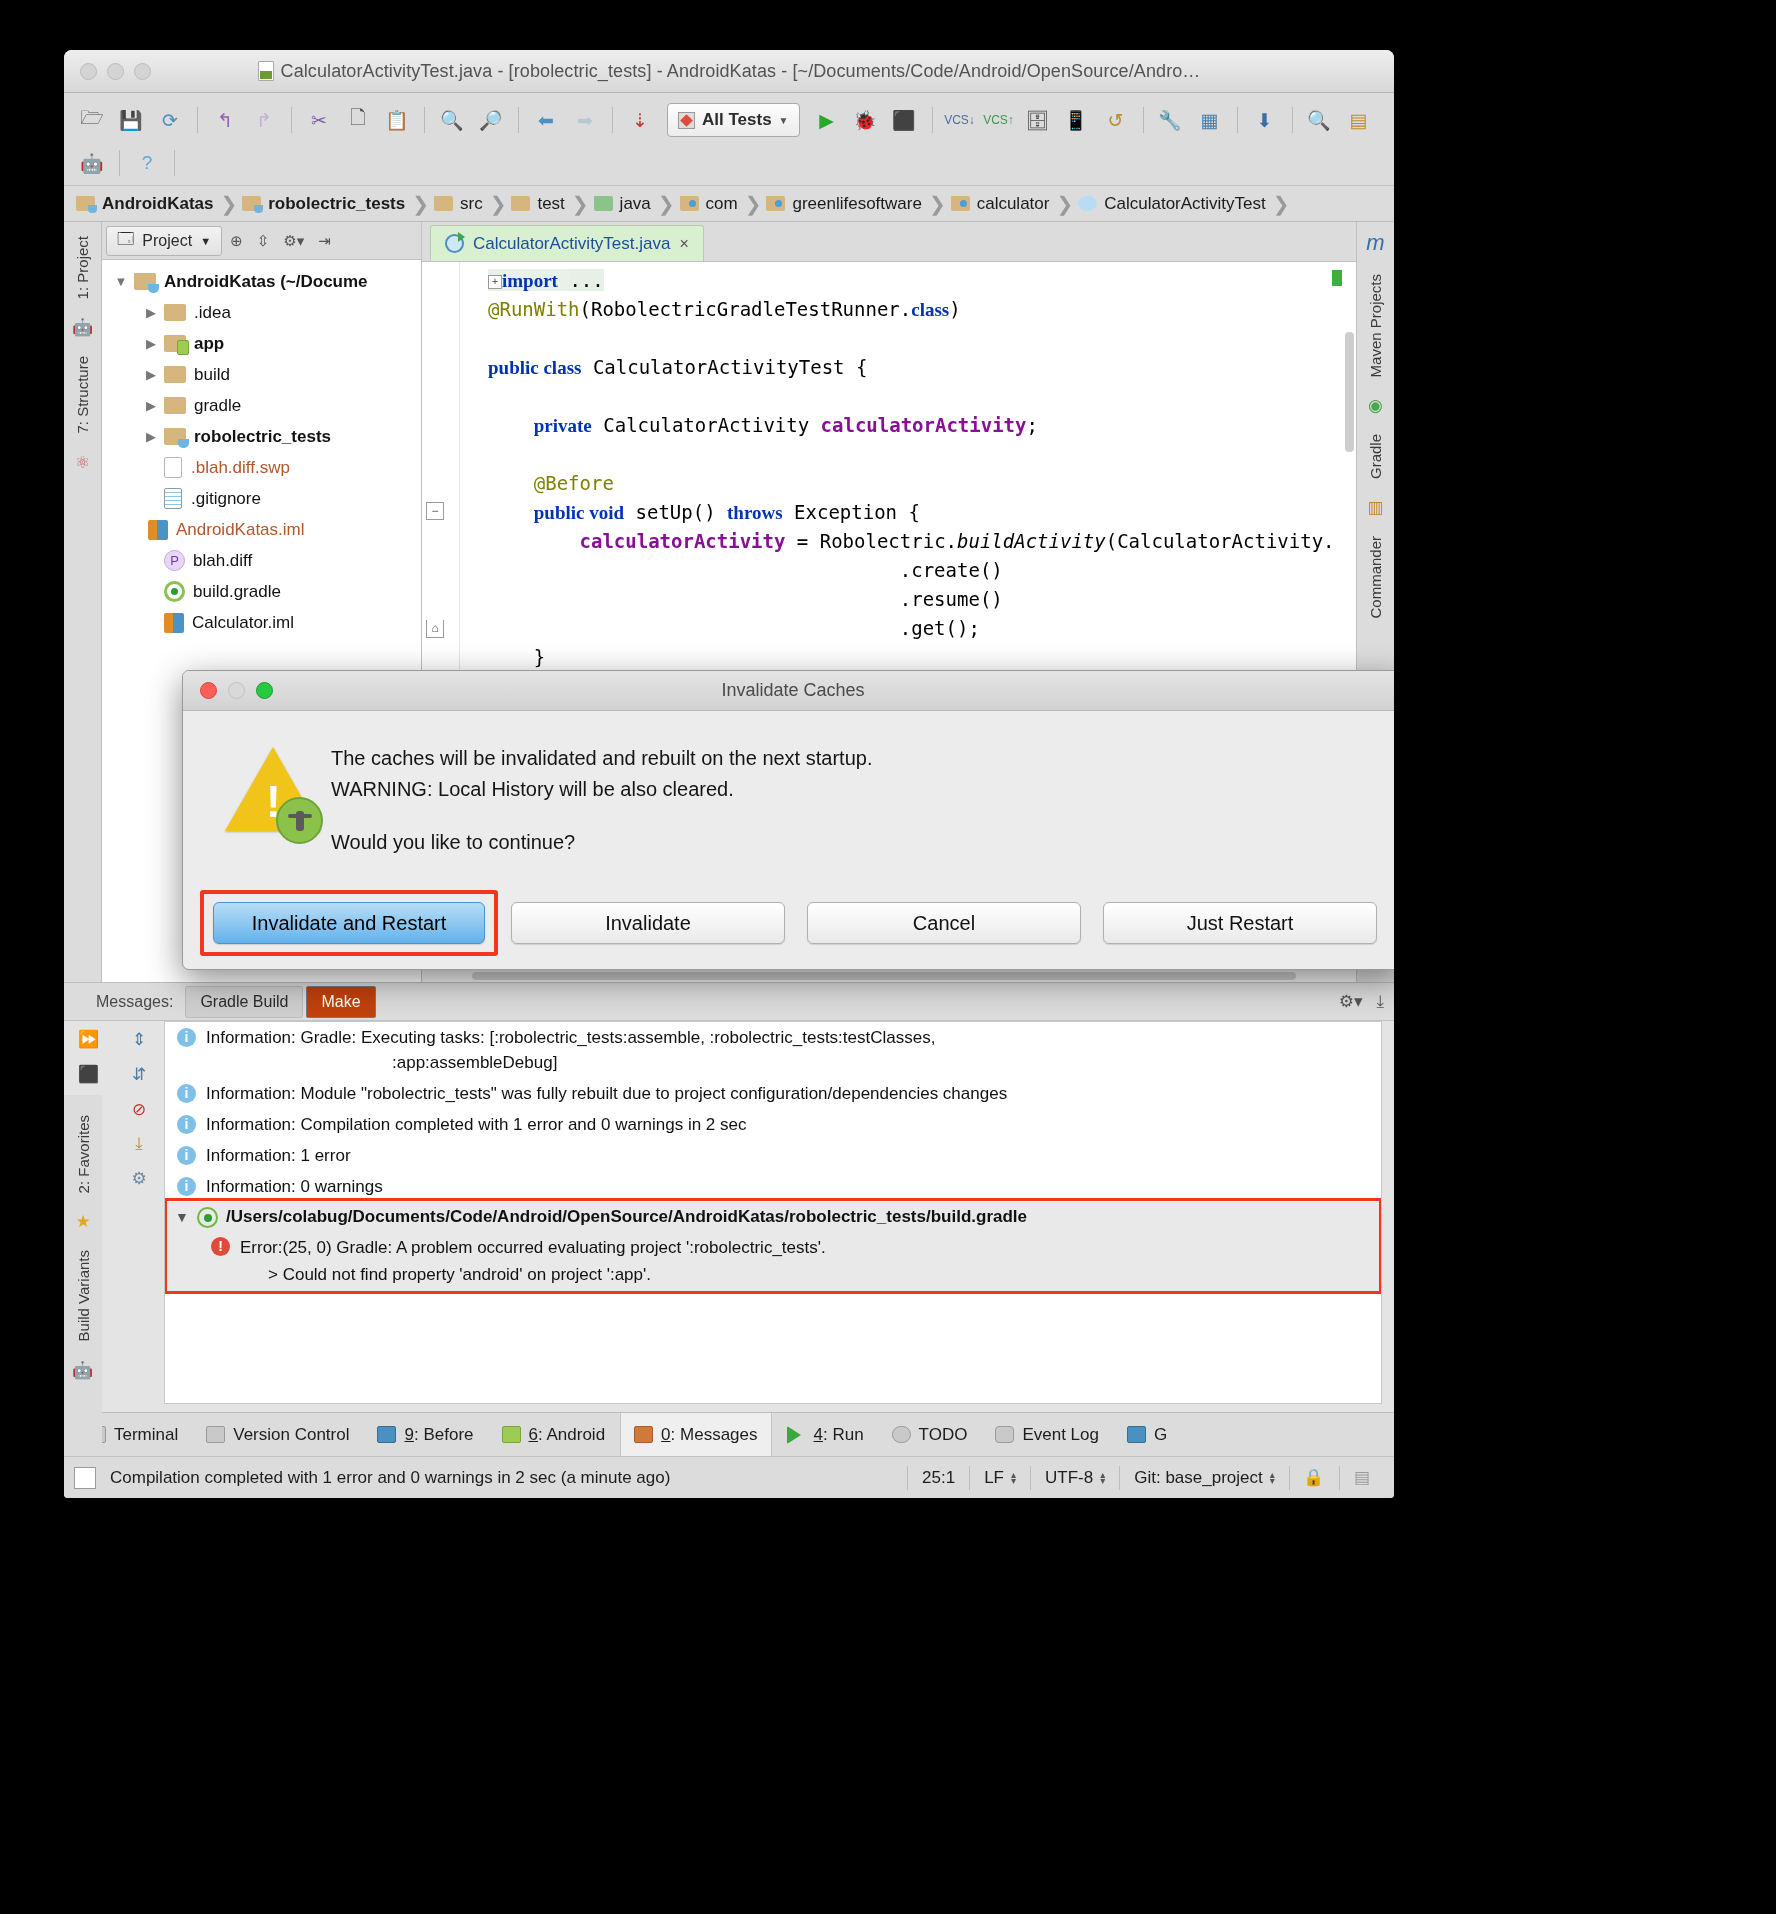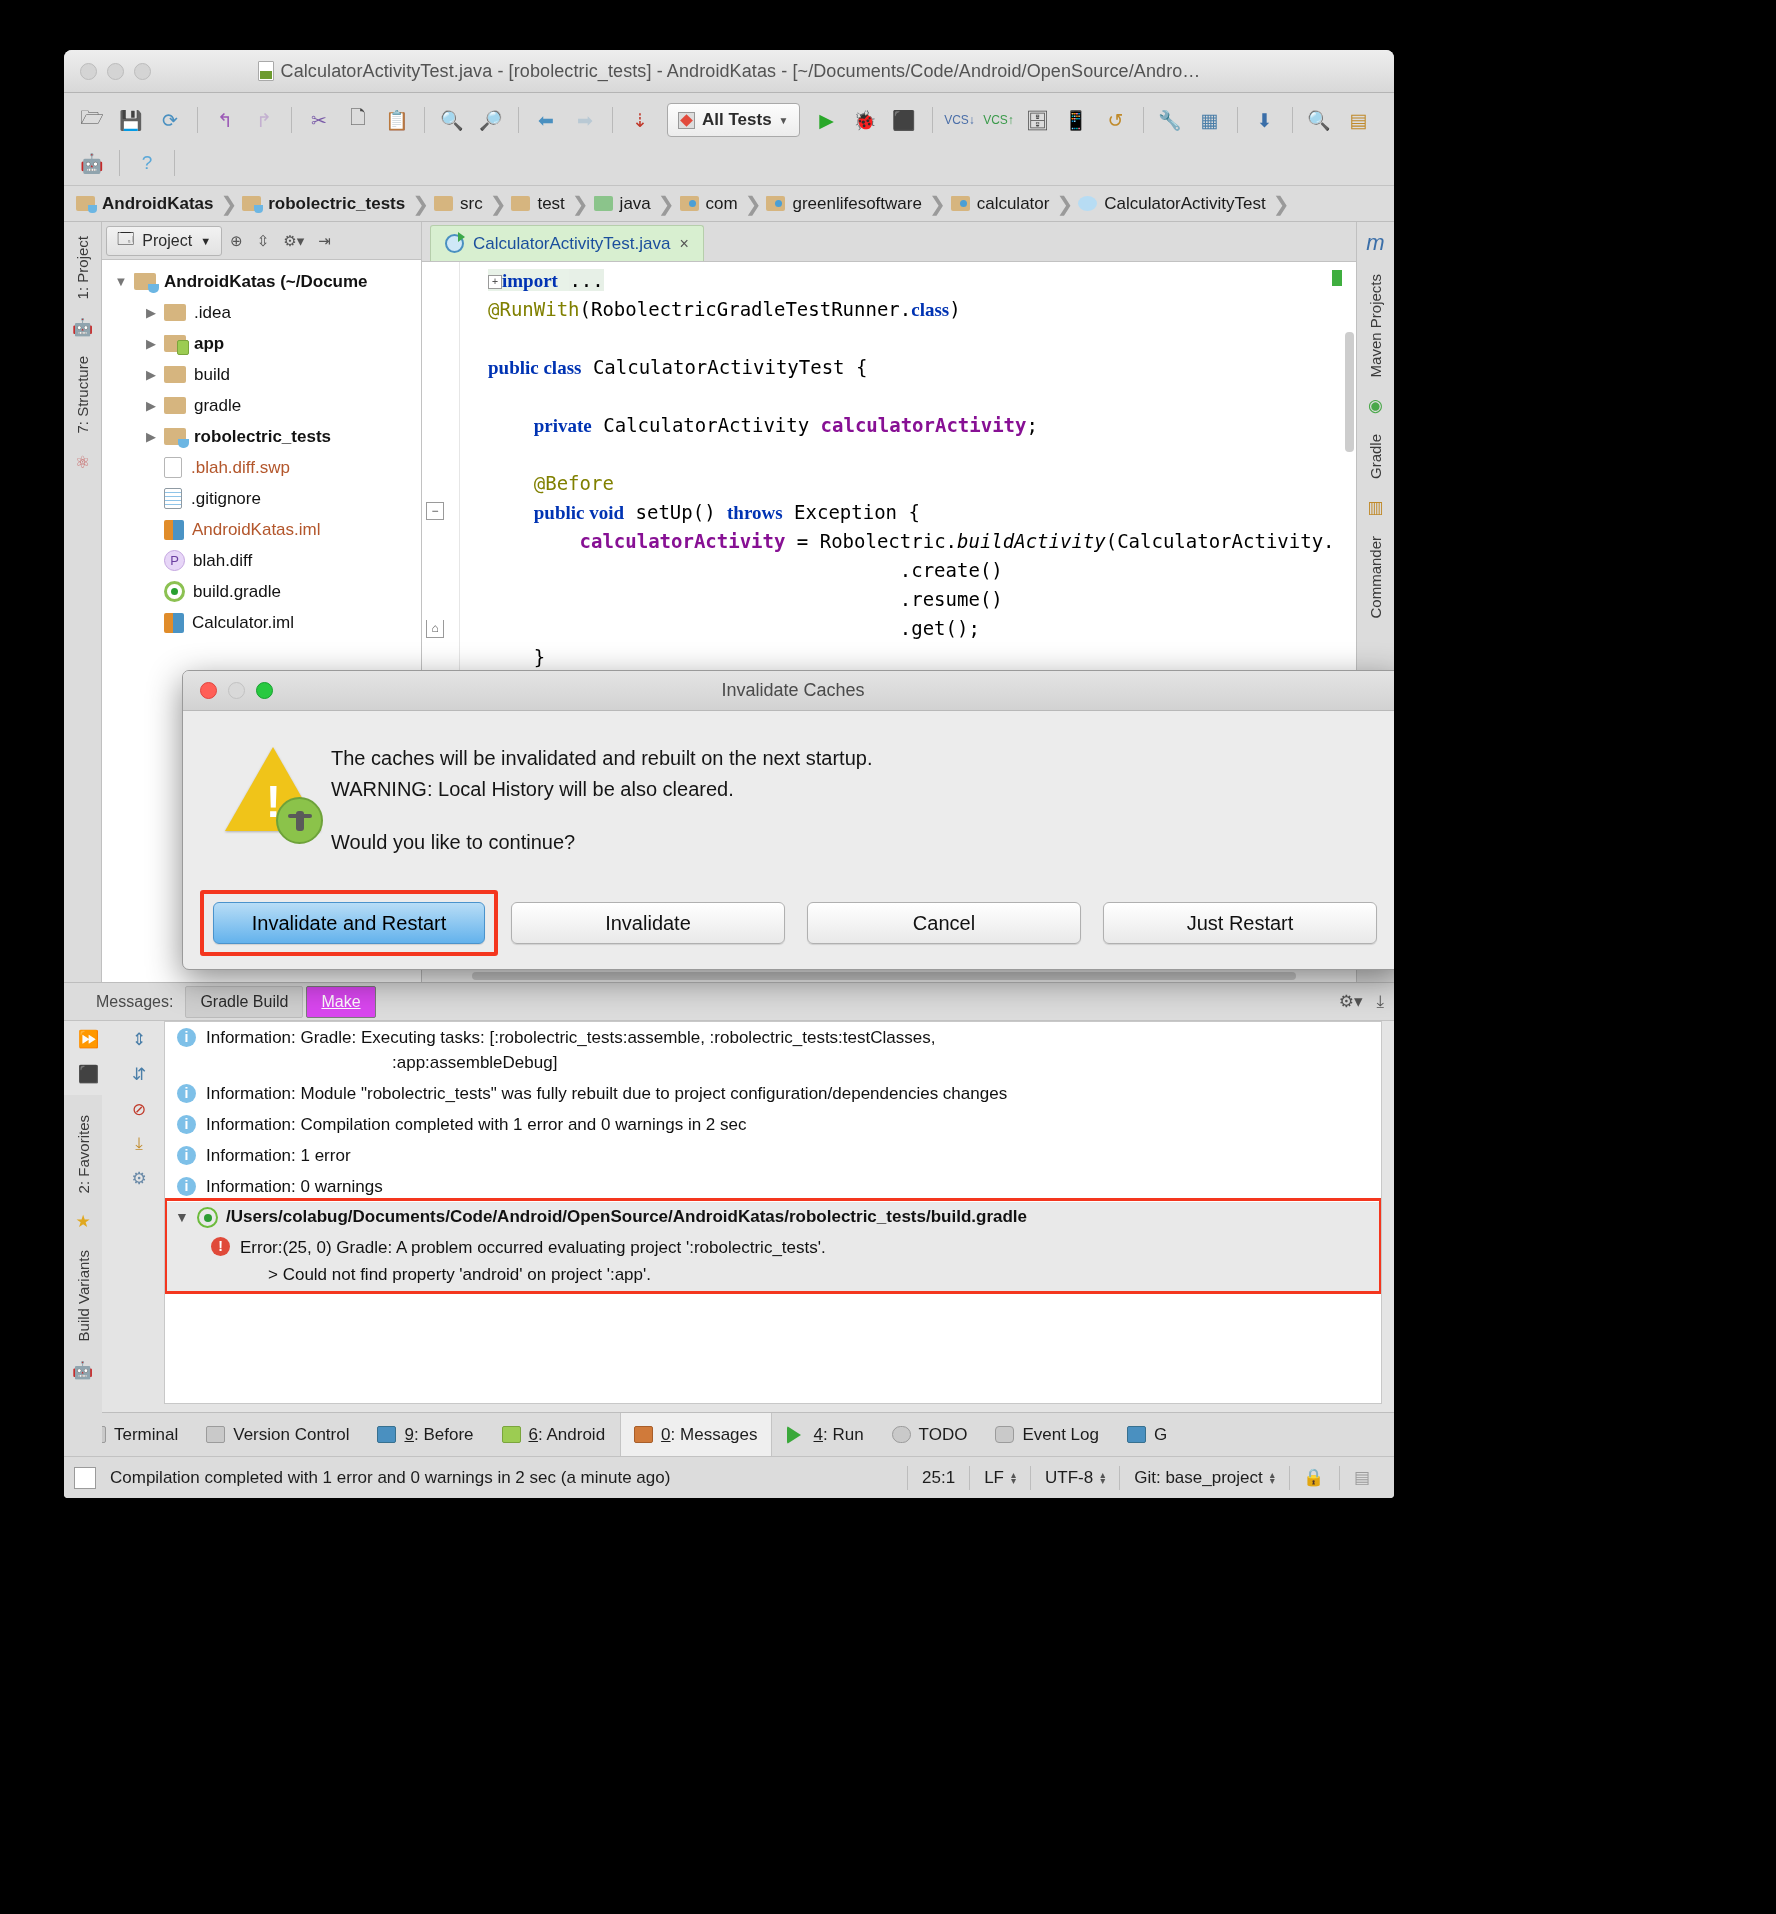--- a/index.html
+++ b/index.html
@@ -150,21 +150,21 @@
      display:flex;flex-direction:column;align-items:center;padding-top:8px;}
 
   
   .msgpanel{flex:0 0 auto;background:#e4e4e4;border-top:1px solid #bdbdbd;
      display:flex;flex-direction:column;height:430px;}
   .msghdr{height:38px;display:flex;align-items:center;background:#dcdcdc;
      border-bottom:1px solid #c2c2c2;padding-left:20px;position:relative;}
   .msglbl{font-size:16px;color:#4a4a4a;padding:0 12px;}
   .mtab{height:32px;display:flex;align-items:center;padding:0 14px;font-size:16px;
      color:#2b2b2b;background:#cfcfcf;border:1px solid #bbb;border-radius:2px;margin-right:3px;}
-  .mtab.act{background:#d946ef;color:#fff;border-color:#7b7b7b;text-decoration:underline;}
+  .mtab.act{background:#c2410c;color:#fff;border-color:#7b7b7b;}
   .msgtools{position:absolute;right:10px;display:flex;gap:14px;align-items:center;
      font-size:17px;color:#555;}
   .msgbody{flex:1 1 auto;display:flex;min-height:0;}
   .msgside{width:100px;flex:0 0 100px;background:#e4e4e4;display:flex;}
   .mscol{display:flex;flex-direction:column;align-items:center;padding-top:8px;gap:14px;
      width:50px;font-size:17px;}
   .msglist{flex:1 1 auto;background:#fff;border:1px solid #c8c8c8;margin:0 12px 8px 0;
      overflow:hidden;font-size:17px;color:#111;position:relative;}
   .mline{display:flex;align-items:flex-start;padding:3px 0 3px 6px;line-height:25px;}
   .ibadge{width:19px;height:19px;border-radius:50%;background:#7ec0e8;color:#fff;
@@ -409,21 +409,21 @@
           <span class="tlabel bold">robolectric_tests</span>
         </div>
         <div class="trow2" style="padding-left:62px">
           <span class="fdoc"></span>
           <span class="tlabel red">.blah.diff.swp</span>
         </div>
         <div class="trow2" style="padding-left:62px">
           <span class="fdoc lines"></span>
           <span class="tlabel">.gitignore</span>
         </div>
-        <div class="trow2" style="padding-left:62px">
+        <div class="trow2" style="padding-left:46px">
           <span class="imlic"></span>
           <span class="tlabel red">AndroidKatas.iml</span>
         </div>
         <div class="trow2" style="padding-left:62px">
           <span class="pic">P</span>
           <span class="tlabel">blah.diff</span>
         </div>
         <div class="trow2" style="padding-left:62px">
           <span class="gic">
               <i></i>

